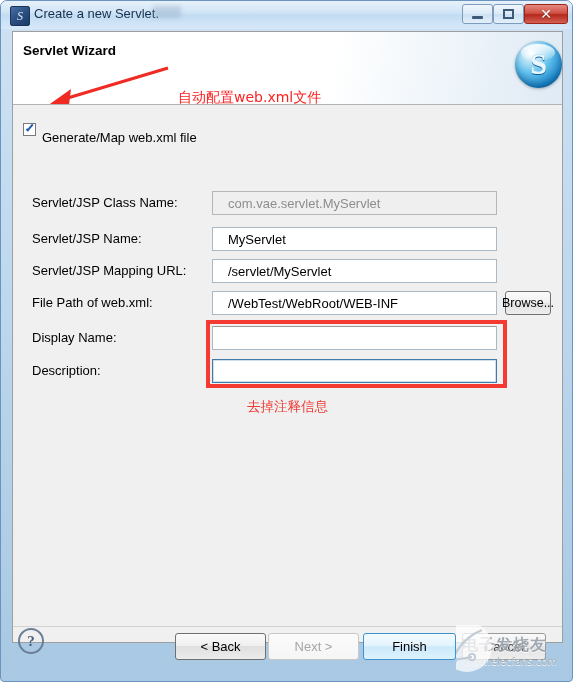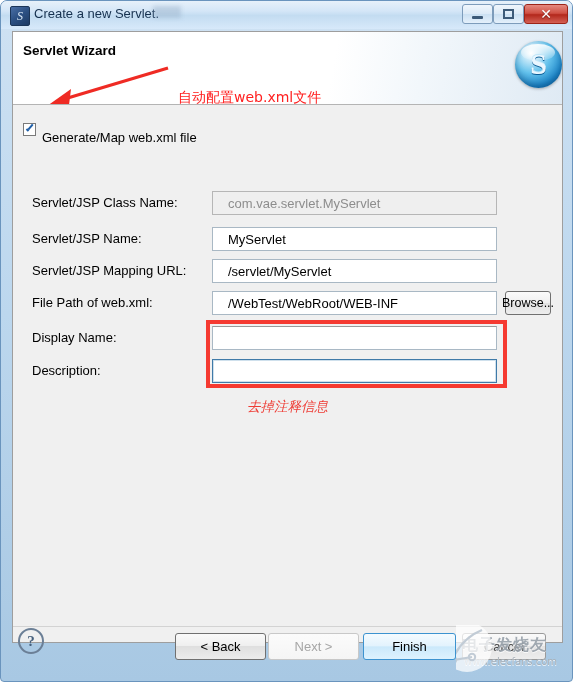--- a/index.html
+++ b/index.html
@@ -153,21 +153,20 @@
 
   
   #ann-box{
     position:absolute;left:193px;top:288px;width:301px;height:68px;
     border:4px solid #f53a31;box-sizing:border-box;
   }
   #ann-text-2{
     position:absolute;left:0;top:366px;width:549px;text-align:center;
     font-size:13.5px;color:#ee3b34;
     font-family:"DejaVu Sans",sans-serif;
-    font-style:italic;
   }
 
   
   #footer{
     position:absolute;left:0;top:594px;width:549px;height:16px;
   }
   #footer-sep{
     position:absolute;left:0;top:0;width:549px;height:1px;background:#d3d3d3;
   }
   #help-icon{

